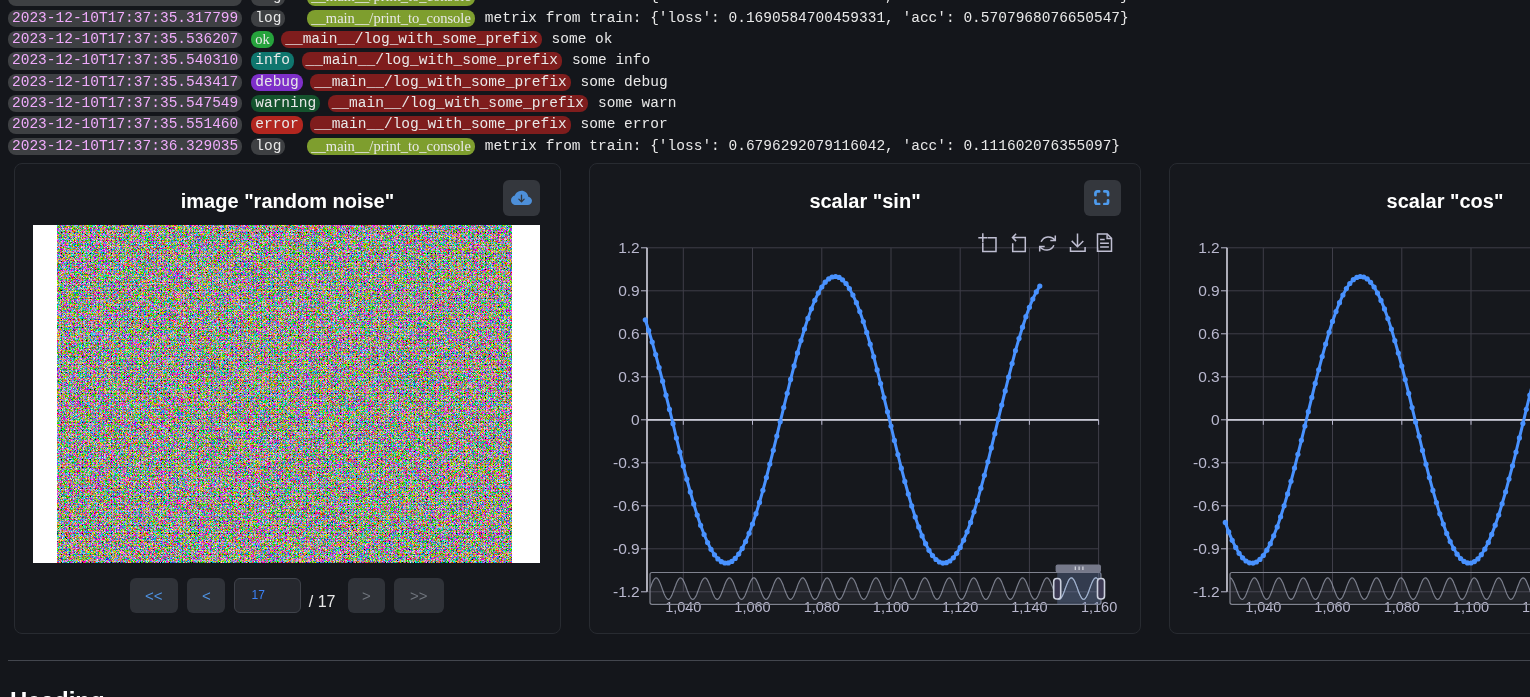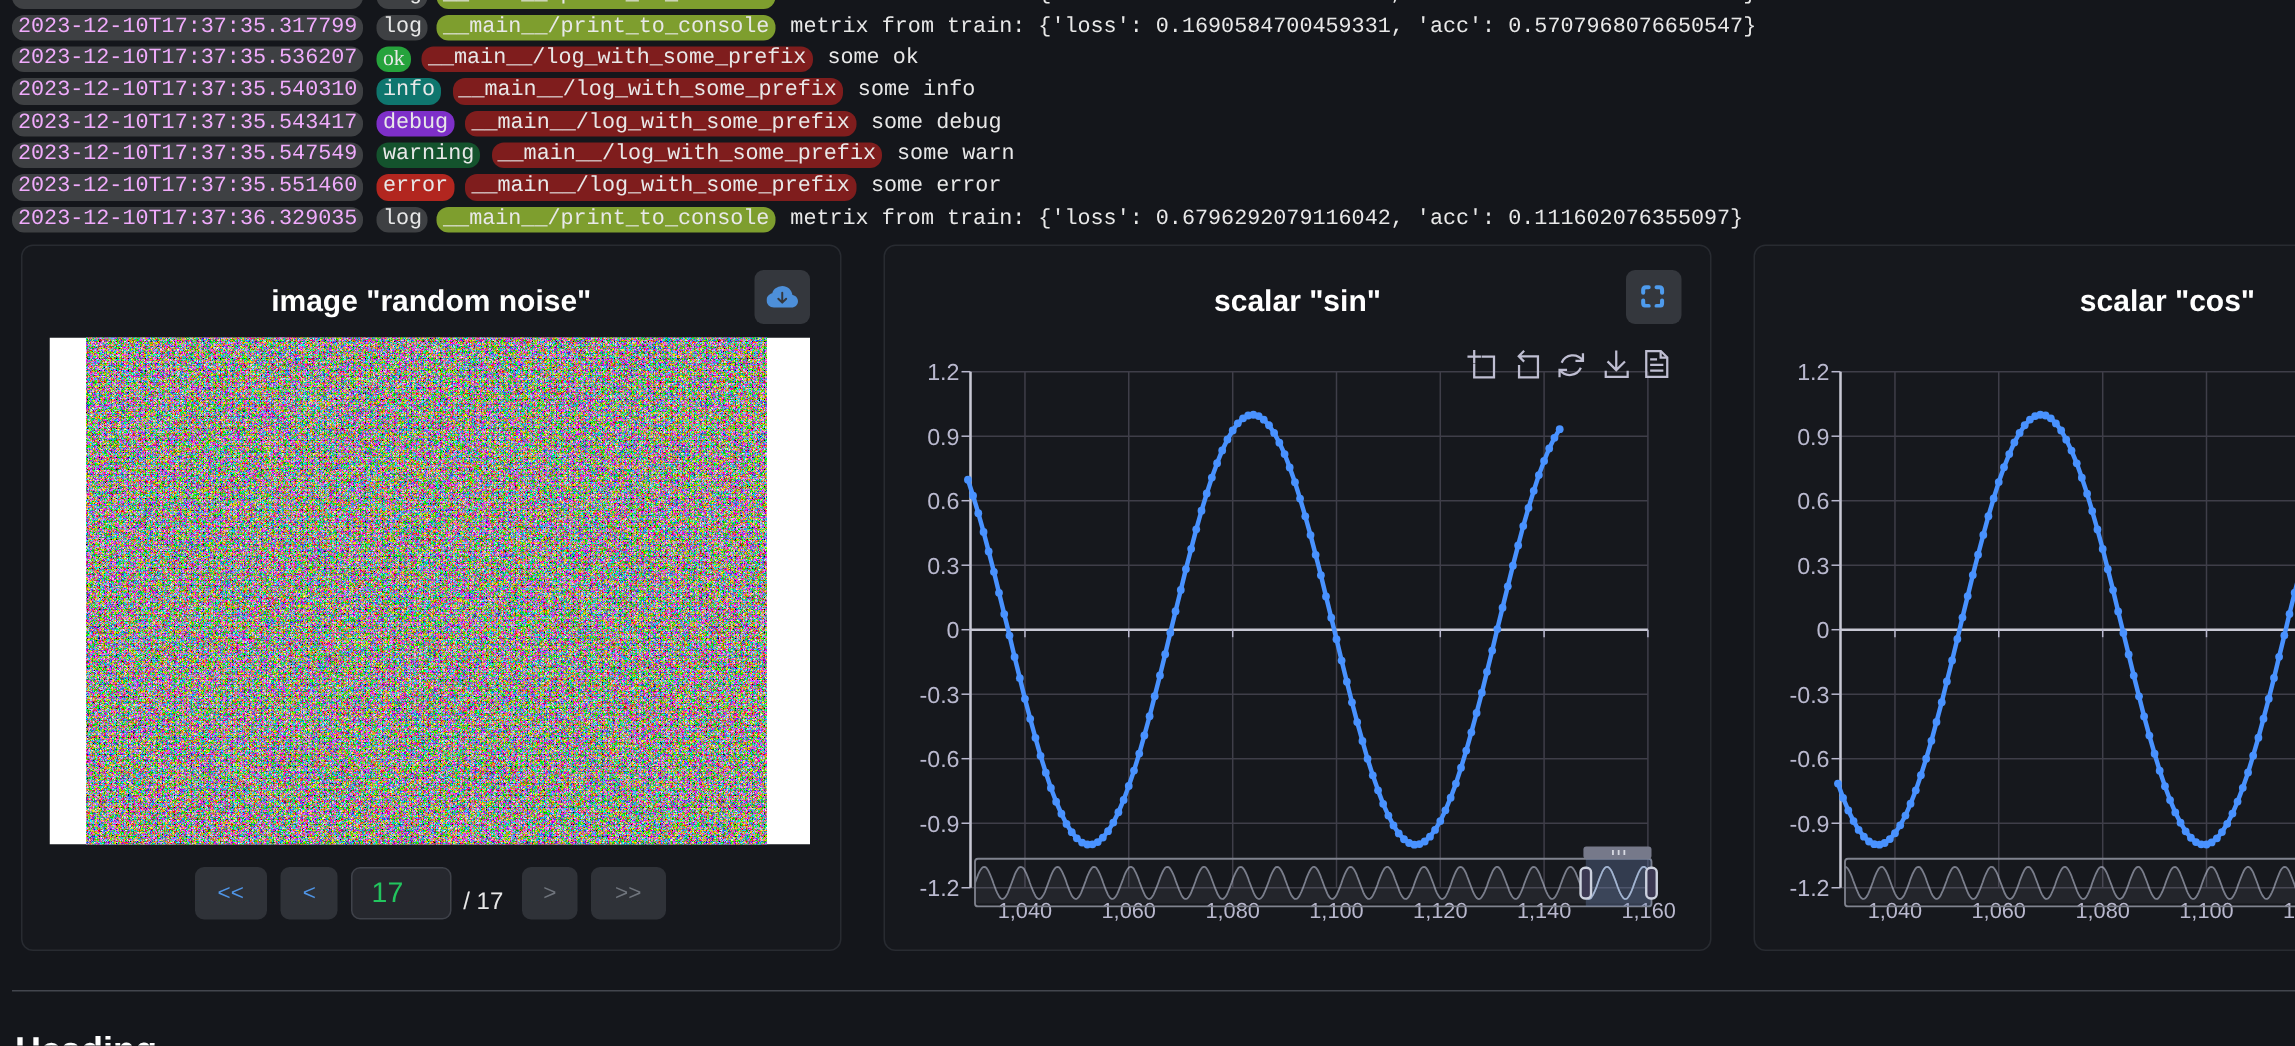--- a/index.html
+++ b/index.html
@@ -1,26 +1,26 @@
 <!DOCTYPE html>
 <html><head><meta charset="utf-8"><style>
 * { margin:0; padding:0; box-sizing:border-box; }
 html,body { width:1530px; height:697px; background:#14161b; overflow:hidden; position:relative;
   font-family:"Liberation Sans", sans-serif; }
 .lr { position:absolute; left:8px; height:17.4px; line-height:17.5px; white-space:pre;
   font-family:"Liberation Mono", monospace; font-size:14.5px; color:#e8e8e8; }
 .b { display:inline-block; height:17.4px; border-radius:8px; padding:0 4px; vertical-align:top; }
 .ts { background:#3e4043; margin-right:9px; color:#f0abfc; }
-.lvl-log { background:#3e4043; margin-right:6px; }
+.lvl-log { background:#3e4043; margin-right:22px; }
 .lvl-ok { background:#26a33c; margin-right:7.5px;font-family:Liberation Serif, serif; }
 .lvl-info { background:#0f766e; margin-right:7.5px; }
 .lvl-debug { background:#7e2fc9; margin-right:7.5px;text-align:right; }
 .lvl-warning { background:#14532d; margin-right:7.5px; }
 .lvl-error { background:#b2261f; margin-right:7.5px; }
-.src-olive { background:#7e9e2e; margin-right:10px; }
+.src-olive { background:#7e9e2e; margin-right:10px;font-family:Liberation Serif, serif; }
 .src-teal { background:#7f1d1d; margin-right:10px; }
 .card { position:absolute; top:163px; height:471px; background:#16181d;
   border:1px solid #282b31; border-radius:8px; }
 .ctitle { position:absolute; left:0; right:0; top:26px; text-align:center; color:#fff;
   font-size:20px; font-weight:bold; }
 .chart { position:absolute; left:0; top:0; }
 .gl { stroke:#3f3e49; stroke-width:1; fill:none; }
 .ax { stroke:#b9b8ce; stroke-width:1; fill:none; }
 .axm { stroke:#c8c8d4; stroke-width:1.7; fill:none; }
 .lab { fill:#b9b8ce; font-size:14.5px; font-family:"Liberation Sans",sans-serif; }
@@ -64,21 +64,21 @@
             <feFuncB type="linear" slope="1.8" intercept="-0.05"></feFuncB>
           </feComponentTransfer>
       </filter>
     </defs>
     <rect x="0" y="0" width="507" height="338" fill="#ffffff"></rect>
     <rect x="24.8" y="0" width="453.5" height="338" fill="#aaa" filter="url(#nz)"></rect>
   </svg>
   <div class="pbtn" style="left:114.8px; width:48px;">&lt;&lt;</div>
   <div class="pbtn" style="left:172.3px; width:38px;">&lt;</div>
   <div style="position:absolute; left:219.3px; top:414px; width:67px; height:35px; background:#26282e;
-    border:1px solid #3f424a; border-radius:6px; color:#22c55e; font-size:19px; text-align:center; line-height:33px; padding-right:19px;">17</div>
+    border:1px solid #3f424a; border-radius:6px; color:#3b82f6; font-size:12px; text-align:center; line-height:33px; padding-right:19px;">17</div>
   <div style="position:absolute; left:293.8px; top:420px; height:35px; line-height:35px; color:#e8e8e8; font-size:16px;">/ 17</div>
   <div class="pbtn dis" style="left:333px; width:37px;">&gt;</div>
   <div class="pbtn dis" style="left:378.8px; width:50px;">&gt;&gt;</div>
 </div>
 
 <div class="card" style="left:589px; width:552px;">
   <div class="ctitle">scalar "sin"</div>
   <svg class="chart" width="552" height="469" viewBox="0 0 552 469">
       <defs>
         <clipPath id="bandclip1">

